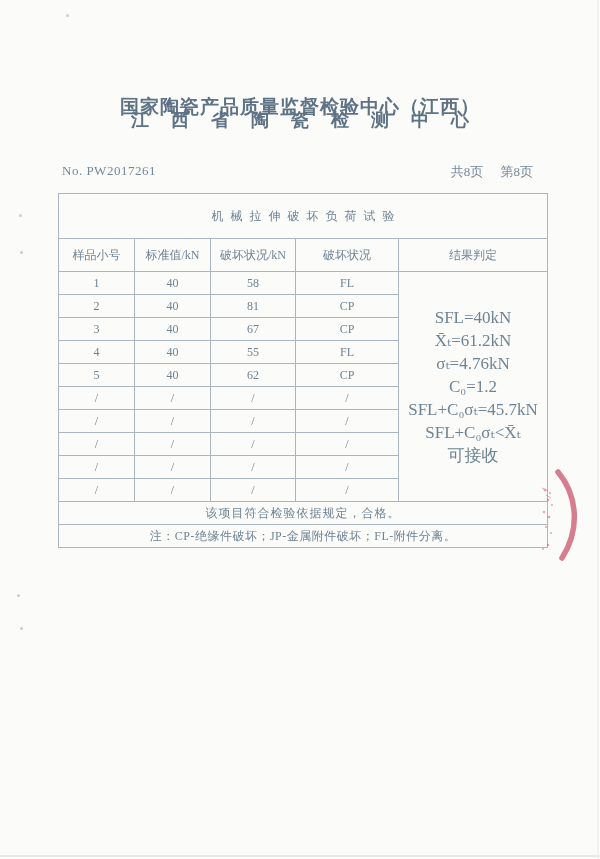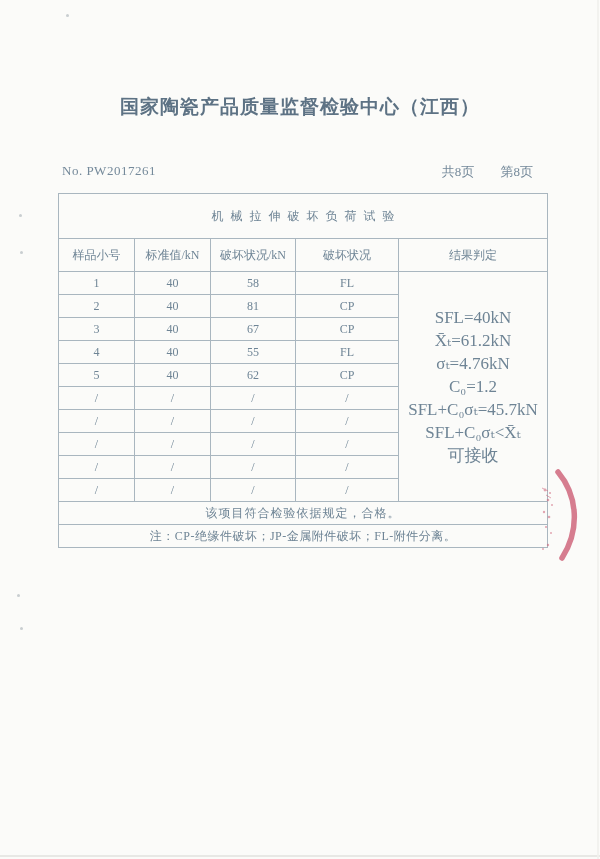--- a/index.html
+++ b/index.html
@@ -14,21 +14,21 @@
   .hdr{position:absolute;left:0;right:0;text-align:center;color:#5d7284;}
   .hdr1{top:82px;font-size:19px;font-weight:bold;letter-spacing:1px;margin-top:12px;}
   .hdr2{top:108px;font-size:18px;font-weight:bold;}
   .hdr2 span{letter-spacing:22px;margin-right:-22px;}
   .hdr3{top:133px;font-size:17px;font-weight:bold;}
   .hdr3 span{letter-spacing:11px;margin-right:-11px;}
   
   .meta{position:absolute;top:163px;left:62px;right:67px;height:18px;font-size:13px;color:#74899a;}
   .meta .docno{position:absolute;left:0;top:0;letter-spacing:0.5px;}
   .meta .pages{position:absolute;right:0;top:0;}
-  .meta .pages span{margin-left:23px;}
+  .meta .pages span{margin-left:14px;}
   
   .rpt{position:absolute;left:58px;top:193px;width:489px;border-collapse:collapse;table-layout:fixed;}
   .rpt td,.rpt th{border:1px solid #a9b6bf;font-weight:normal;color:#6e8495;
       font-size:12px;text-align:center;vertical-align:middle;padding:0;}
   .title-cell{height:44px;font-size:14px;color:#5f7587;}
   .title-cell span{letter-spacing:7px;margin-right:-7px;}
   .rpt thead th{height:32px;font-size:12px;}
   .rpt tbody td{height:22px;line-height:22px;}
   .result-cell{text-align:left;vertical-align:top;padding:1px 0 0 4px;}
   .result-cell div{line-height:23px;height:23px;font-size:17px;white-space:nowrap;}
@@ -40,20 +40,21 @@
   .speck{position:absolute;width:3px;height:3px;border-radius:50%;background:#aeb6ba;opacity:.65;}
   .edge-b{position:absolute;left:0;right:0;top:855px;height:2px;background:#e3e3e0;opacity:.8;}
   .edge-r{position:absolute;top:0;bottom:0;left:597px;width:2px;background:#f0f0ec;opacity:.8;}
 </style>
 </head>
 <body>
 
 <div class="page">
 
   <div class="hdr hdr1">国家陶瓷产品质量监督检验中心（江西）</div>
+  <div class="hdr hdr2"><span>江西省陶瓷检测中心</span></div>
 
   <div class="meta">
     <span class="docno">No. PW2017261</span>
     <span class="pages">
       <span>共8页</span>
       <span>第8页</span>
     </span>
   </div>
 
   <table class="rpt">

